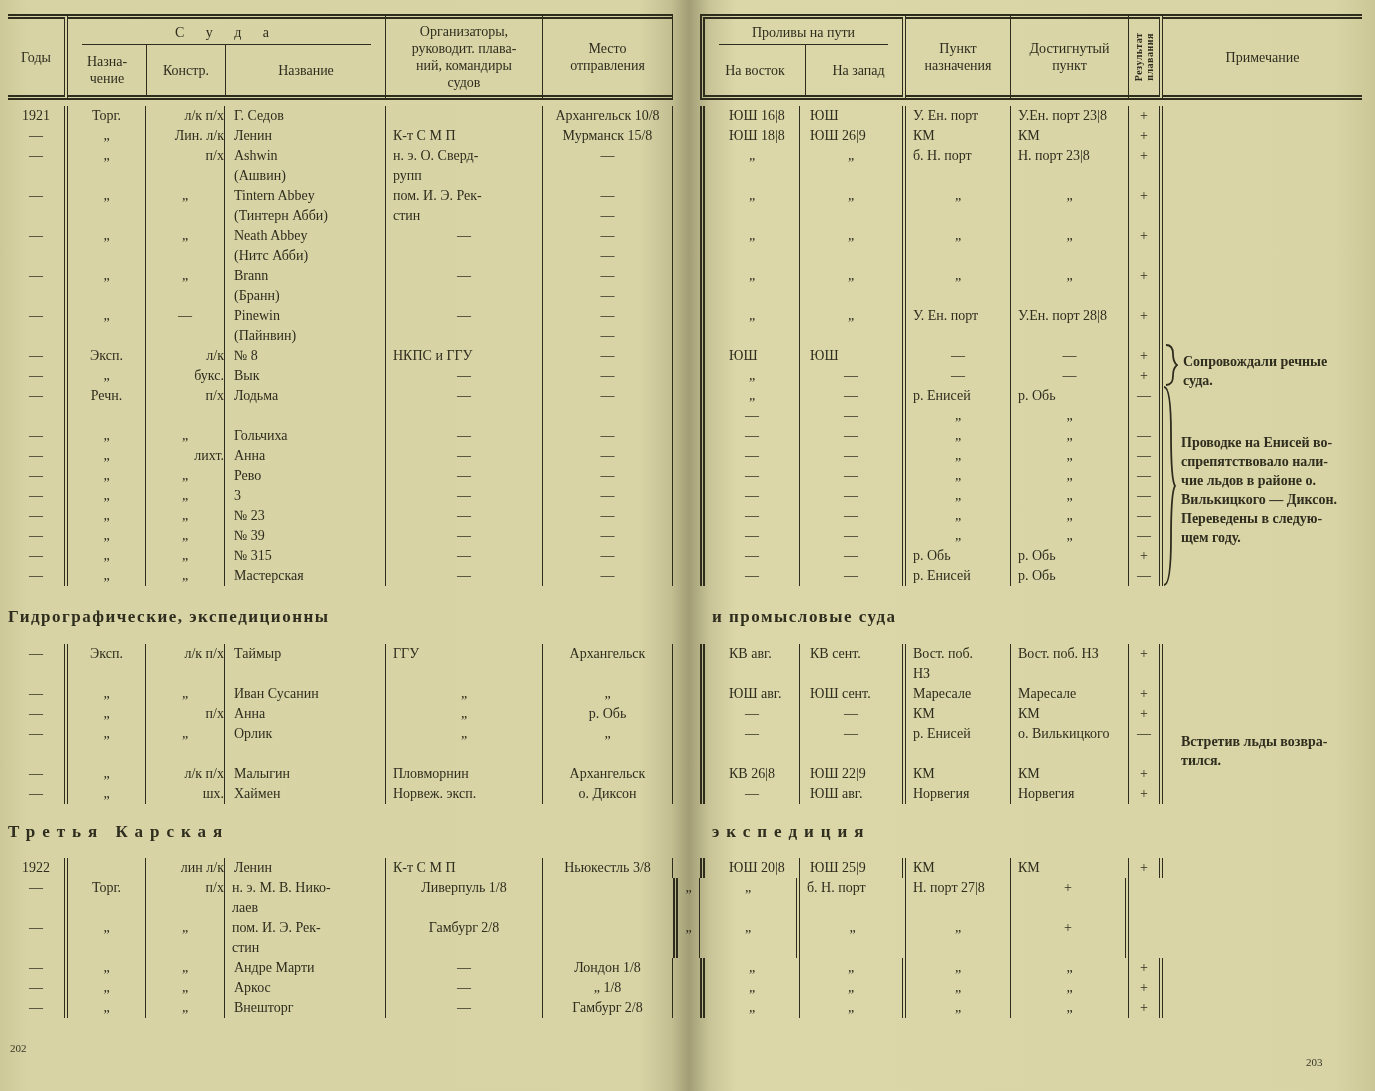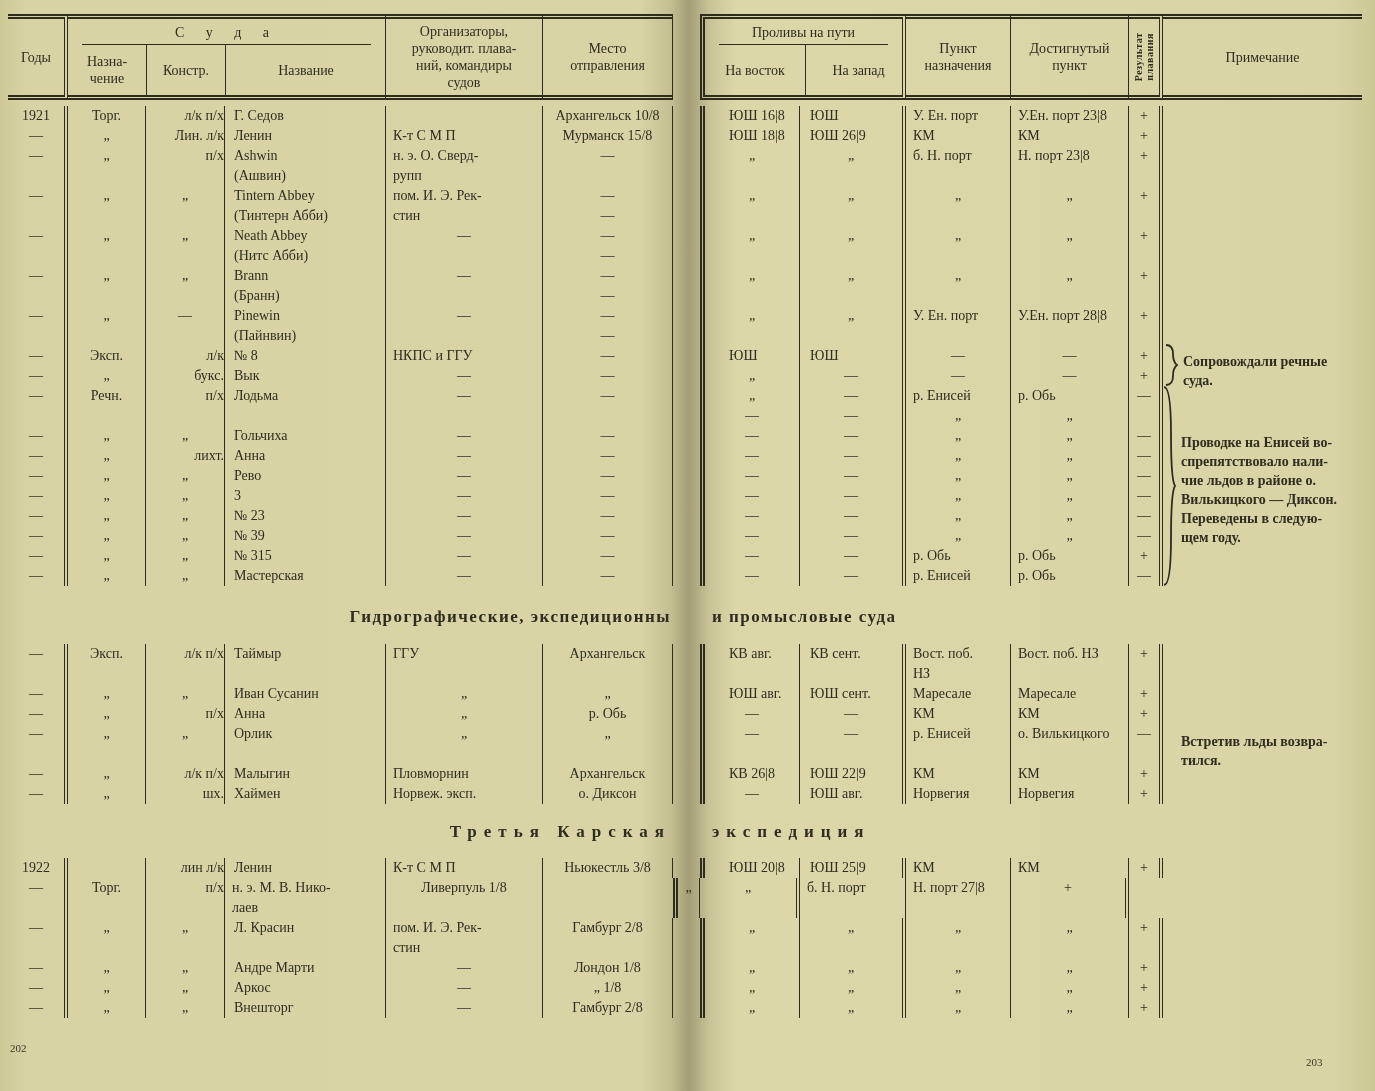--- a/index.html
+++ b/index.html
@@ -61,21 +61,21 @@
   .cl9 { border-right:4px double #2e2c1c; padding-left:10px; }
   .cl10 { border-right:1px solid #2e2c1c; padding-left:7px; }
   .cl11 { border-right:1px solid #2e2c1c; padding-left:7px; }
   .cl12 { border-right:4px double #2e2c1c; text-align:center; font-size:16px; }
   .cl13 { padding-left:8px; }
   .trow > div.dit { text-align:center; padding-left:0; }
   
   .band { display:grid; grid-template-columns: var(--cols); align-items:center; }
   .band1 { height:42px; }
   .band2 { height:40px; }
-  .band-left  { grid-column:1 / 7; text-align:right; padding-right:2px; overflow:hidden; }
+  .band-left  { grid-column:1 / 7; padding-right:2px; overflow:hidden; }
   .band-right { grid-column:8 / 14; text-align:left; padding-left:12px; }
   .t-hydro { font-size:17px; font-weight:bold; letter-spacing:1.5px; white-space:nowrap; }
   .t-kara  { font-size:17px; font-weight:bold; letter-spacing:7px; white-space:nowrap; }
   
   .note { position:absolute; display:flex; width:192px; }
   .note-text { font-size:14px; line-height:19px; font-weight:600; white-space:pre-line; margin-left:5px;margin-top:8px; }
   .note-escort { left:1156px; top:244px; }
   .note-yenisei { left:1154px; top:286px; height:200px; align-items:center; }
   .note-ice { left:1168px; top:86px; }
   .brace { flex:0 0 auto; }
@@ -599,21 +599,20 @@
             <div class="cl9 dit">„</div>
             <div class="cl10">б. Н. порт</div>
             <div class="cl11">Н. порт 27|8</div>
             <div class="cl12">+</div>
             <div class="cl13 dit"></div>
           </div>
           <div class="trow">
             <div class="cl1 dit">—</div>
             <div class="cl2 dit">„</div>
             <div class="cl3 dit">„</div>
-            <div class="cl4">Л. Красин</div>
             <div class="cl5">пом. И. Э. Рек-
 стин</div>
             <div class="cl6">Гамбург 2/8</div>
             <div class="cl7 dit"></div>
             <div class="cl8 dit">„</div>
             <div class="cl9 dit">„</div>
             <div class="cl10 dit">„</div>
             <div class="cl11 dit">„</div>
             <div class="cl12">+</div>
             <div class="cl13 dit"></div>

